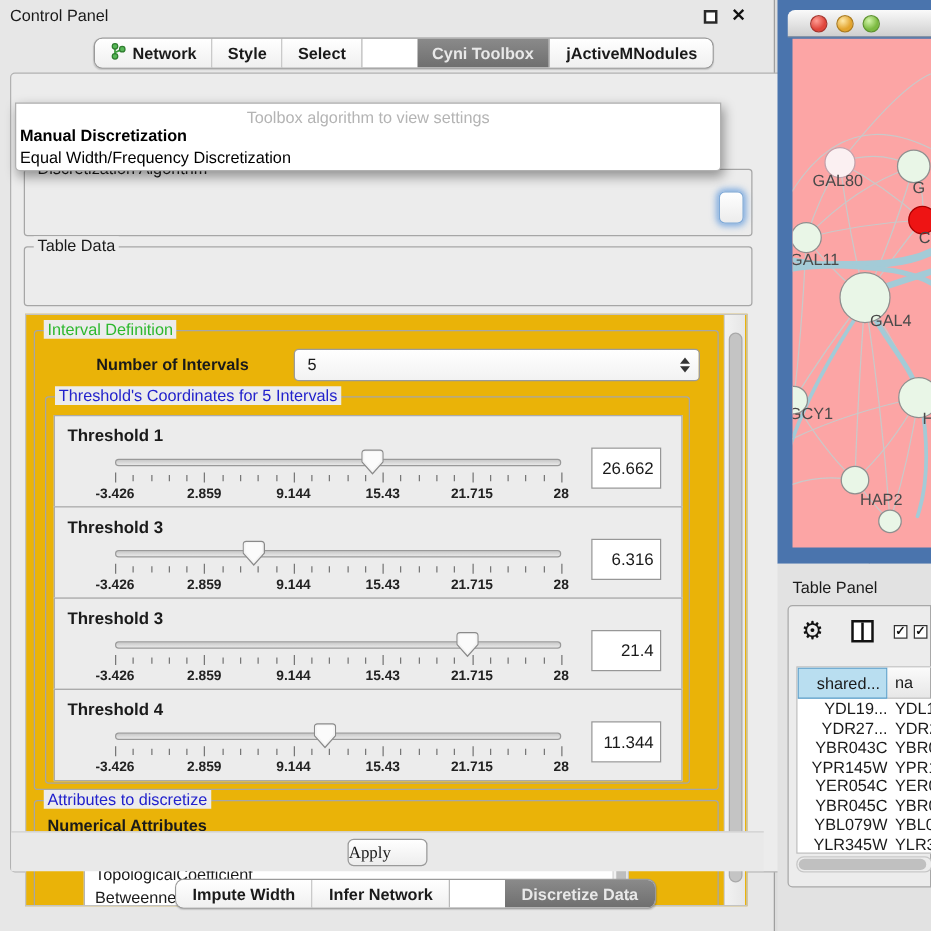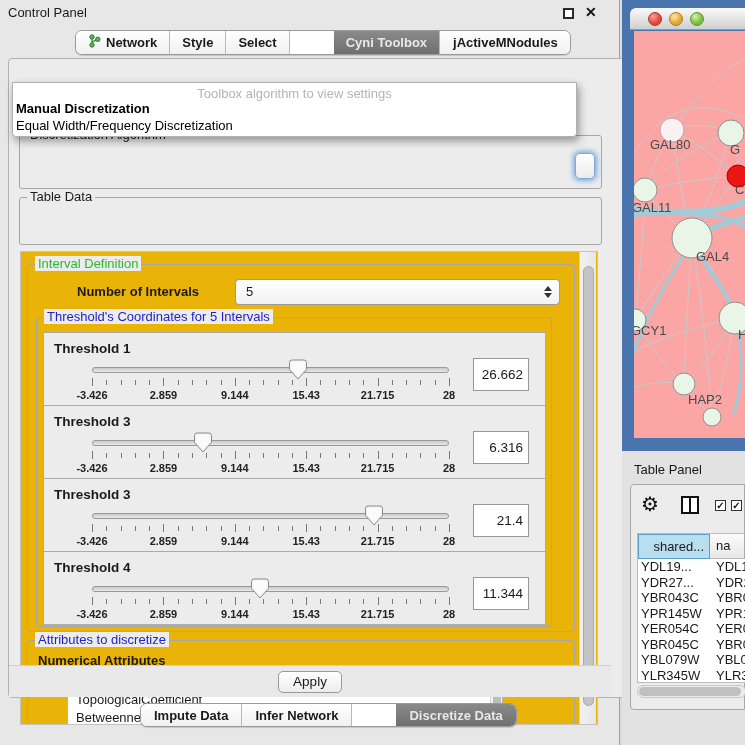--- a/index.html
+++ b/index.html
@@ -85,21 +85,21 @@
   .grp-attrs { left:6px; top:388px; width:548px; height:300px; }
   .attr-list-label { position:absolute; left:10px; top:12px; font-weight:bold; font-size:13px; }
   .attr-list { position:absolute; left:39px; top:30px; width:436px; height:60px; background:#fff; border:1px solid #b5b5b5; overflow:hidden; }
   .attr-item { padding:1px 0 1px 8px; font-size:13px; line-height:16.5px; white-space:nowrap; }
   .attr-vscroll { position:absolute; right:0; top:0; width:12px; height:100%; background:#f1f1f1; border-left:1px solid #d5d5d5; }
   .attr-vthumb { position:absolute; left:1.5px; top:2px; width:8px; height:54px; background:#bdbdbd; border-radius:4px; }
 
   .apply-bar { position:absolute; left:0px; bottom:0px; width:602px; height:32px; border-top:1px solid #cfcfcf; background:#e9e9e9; }
   .apply-btn { position:absolute; left:50%; top:5px; transform:translateX(-50%); width:64px; height:22px;
                background:linear-gradient(#ffffff,#ededed); border:1px solid #9a9a9a; border-radius:5px;
-               font-size:13.5px; text-align:center; line-height:20px; }
+               font-size:13.5px; line-height:20px;font-family:Liberation Serif, serif; }
 
   .cp-bottom-tabs { position:absolute; left:140px; top:703px; height:24px; display:flex;
                     border:1px solid #9a9a9a; border-radius:7px; overflow:hidden; background:#fff;
                     box-shadow:0 1px 1px rgba(0,0,0,.15); }
   .cp-bottom-tabs .cp-tab { padding:0 13px; }
 
   
   .net-frame { position:absolute; left:622px; top:0; width:123px; height:451px; background:#4a74ad; }
   .net-titlebar { position:absolute; left:8px; top:8px; width:115px; height:22px;
                   background:linear-gradient(#fafafa,#cfcfcf); border-bottom:1px solid #9a9a9a; border-radius:6px 0 0 0; }
@@ -122,21 +122,21 @@
          font-size:10px; line-height:10px; text-align:center; font-weight:bold; color:#111; }
   .cbx.one { left:84px; } .cbx.two { left:100px; }
 
   .tp-table { position:absolute; left:6px; top:48px; width:109px; height:150px; background:#fff; border:1px solid #bdbdbd; overflow:hidden; }
   .tp-header { display:flex; height:25px; }
   .tp-hcell { font-size:13px; line-height:24px; border-right:1px solid #a9a9a9; overflow:hidden; white-space:nowrap; }
   .tp-hcell.c1 { width:72px; background:#b9def0; border:1.5px solid #5d9ec9; text-align:right; padding-right:5px; }
   .tp-hcell.c2 { flex:1; background:linear-gradient(#fbfbfb,#e7e7e7); padding-left:6px; border-bottom:1px solid #bbb; }
   .tp-row { display:flex; height:15.5px; }
   .tp-cell { font-size:13px; line-height:15.5px; white-space:nowrap; overflow:hidden; }
-  .tp-cell.c1 { width:72px; padding-left:3px; }
+  .tp-cell.c1 { width:72px; padding-left:3px;text-align:right; }
   .tp-cell.c2 { flex:1; padding-left:6px; }
   .tp-hscroll { position:absolute; left:6px; top:200px; width:109px; height:13px; background:#ececec; border:1px solid #c7c7c7; border-radius:6px; }
   .tp-hthumb { position:absolute; left:1px; top:1px; width:102px; height:9px; background:#c0c0c0; border-radius:5px; }
 </style>
 </head>
 <body>
 
 <div class="control-panel">
   <div class="cp-titlebar">
     <span class="cp-title">Control Panel</span>
@@ -411,21 +411,21 @@
   </div>
 
   <div class="algo-popup">
     <div class="popup-prompt">Toolbox algorithm to view settings</div>
     <div class="popup-opt first">Manual Discretization</div>
     <div class="popup-opt second">Equal Width/Frequency Discretization</div>
   </div>
 
   <div class="cp-bottom-tabs">
     <div class="cp-tab">
-        <span>Impute Data</span>
+        <span>Impute Width</span>
       </div>
     <div class="cp-tab">
         <span>Infer Network</span>
       </div>
     <div class="cp-tab selected">
         <span>Discretize Data</span>
       </div>
   </div>
 </div>
 

